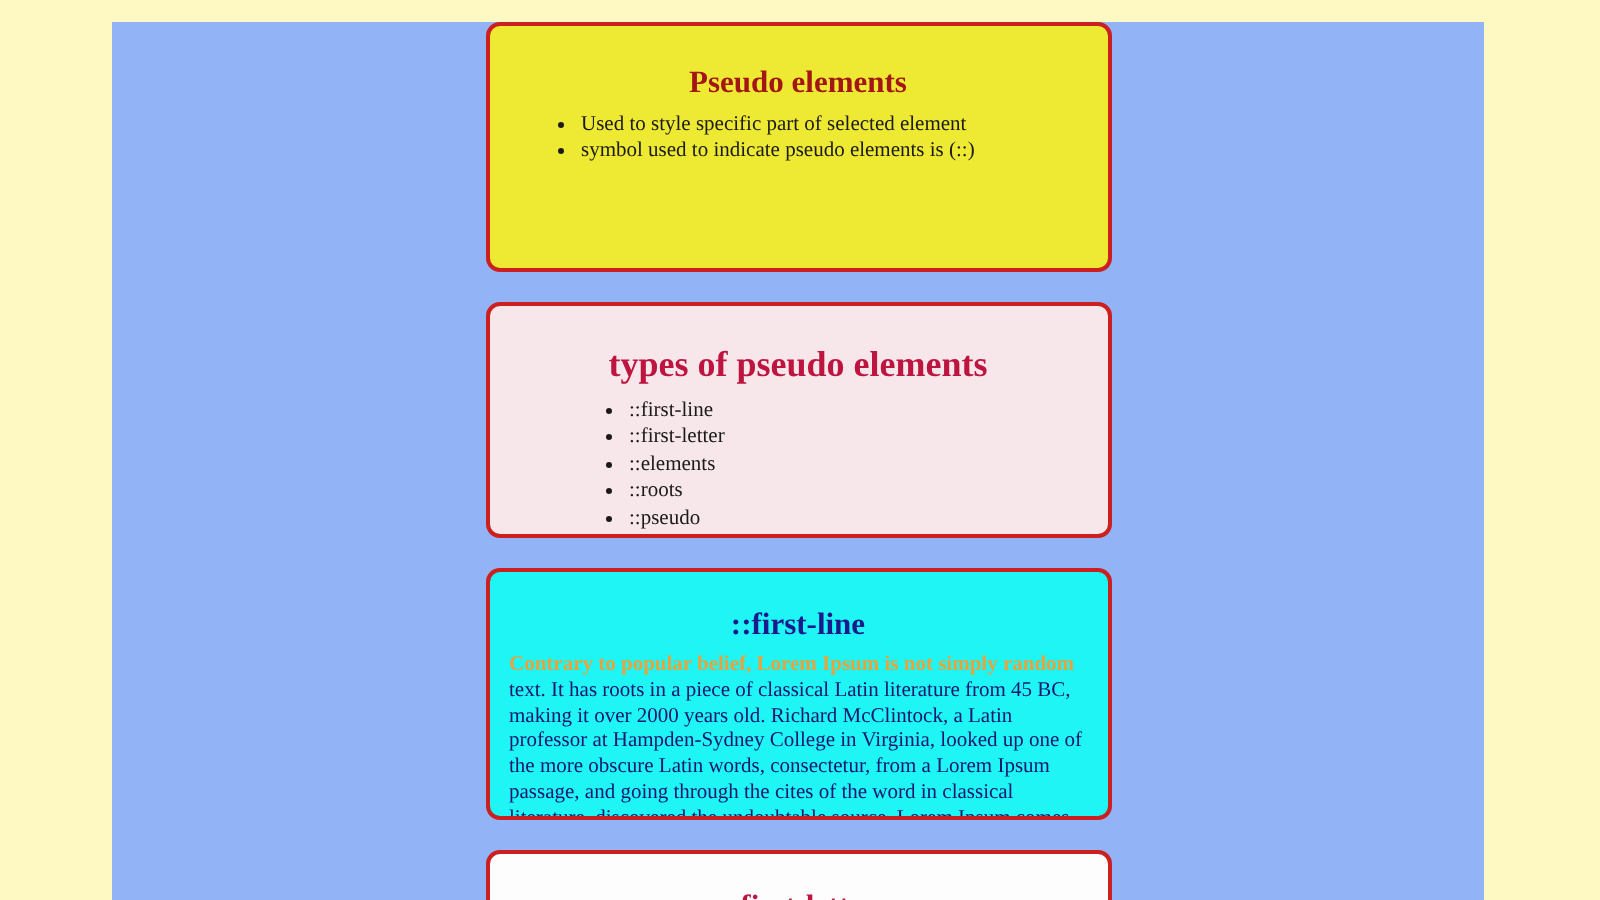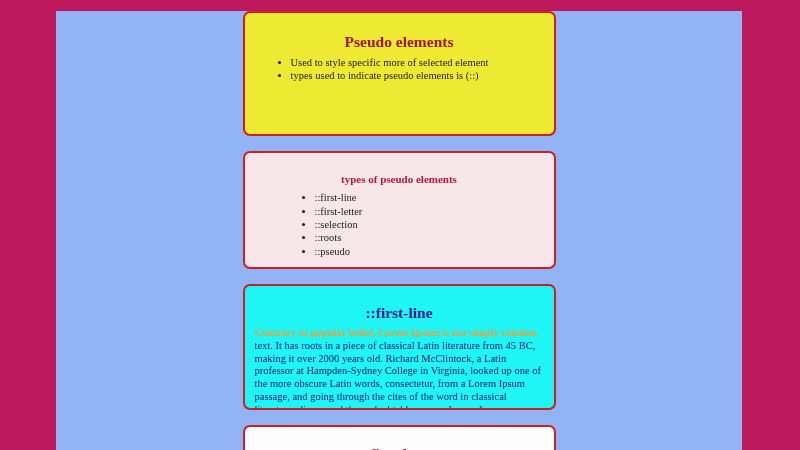--- a/index.html
+++ b/index.html
@@ -7,21 +7,21 @@
     padding: 0;
     background: #ffffff;
     width: 800px;
     height: 450px;
     overflow: hidden;
   }
   #viewport {
     position: relative;
     width: 800px;
     height: 450px;
-    background: #be185d;
+    background: #fef9c3;
     overflow: hidden;
   }
   #page {
     position: absolute;
     left: 56px;
     top: 11px;
     width: 686px;
     height: 439px;
     background: #92b3f5;
     overflow: hidden;
@@ -60,21 +60,21 @@
   }
   h2.card-title {
     margin: 0;
     padding: 14px 0 6px 0;
     text-align: center;
     font-size: 15.5px;
     font-weight: bold;
     line-height: 1.1;
   }
   .card-1 h2.card-title { color: #a21616; padding-top: 20px; }
-  .card-2 h2.card-title { color: #bd1440; padding-top: 20px; font-size: 11px; }
+  .card-2 h2.card-title { color: #bd1440; padding-top: 20px; font-size: 18px; }
   .card-3 h2.card-title { color: #1a1a8c; padding-top: 18px; font-size: 15.5px; }
   .card-4 h2.card-title { color: #bd1440; padding-top: 18px; font-size: 15.5px; }
 
   ul.card-list {
     margin: 0;
     padding: 0 0 0 0;
     list-style: disc;
   }
   .card-1 ul.card-list { margin-left: 46px; }
   .card-2 ul.card-list { margin-left: 70px; }
@@ -101,31 +101,31 @@
 </head>
 <body>
 
 <div id="viewport">
   <div id="page">
     <div class="cards">
 
       <div class="card card-1">
         <h2 class="card-title">Pseudo elements</h2>
         <ul class="card-list">
-          <li>Used to style specific more of selected element</li>
-          <li>types used to indicate pseudo elements is (::)</li>
+          <li>Used to style specific part of selected element</li>
+          <li>symbol used to indicate pseudo elements is (::)</li>
         </ul>
       </div>
 
       <div class="card card-2">
         <h2 class="card-title">types of pseudo elements</h2>
         <ul class="card-list">
           <li>::first-line</li>
           <li>::first-letter</li>
-          <li>::selection</li>
+          <li>::elements</li>
           <li>::roots</li>
           <li>::pseudo</li>
         </ul>
       </div>
 
       <div class="card card-3">
         <h2 class="card-title">::first-line</h2>
         <p class="lorem">Contrary to popular belief, Lorem Ipsum is not simply random text. It has roots in a piece of classical Latin literature from 45 BC, making it over 2000 years old. Richard McClintock, a Latin professor at Hampden-Sydney College in Virginia, looked up one of the more obscure Latin words, consectetur, from a Lorem Ipsum passage, and going through the cites of the word in classical literature, discovered the undoubtable source. Lorem Ipsum comes from sections 1.10.32 and 1.10.33 of "de Finibus Bonorum et Malorum"</p>
       </div>
 

